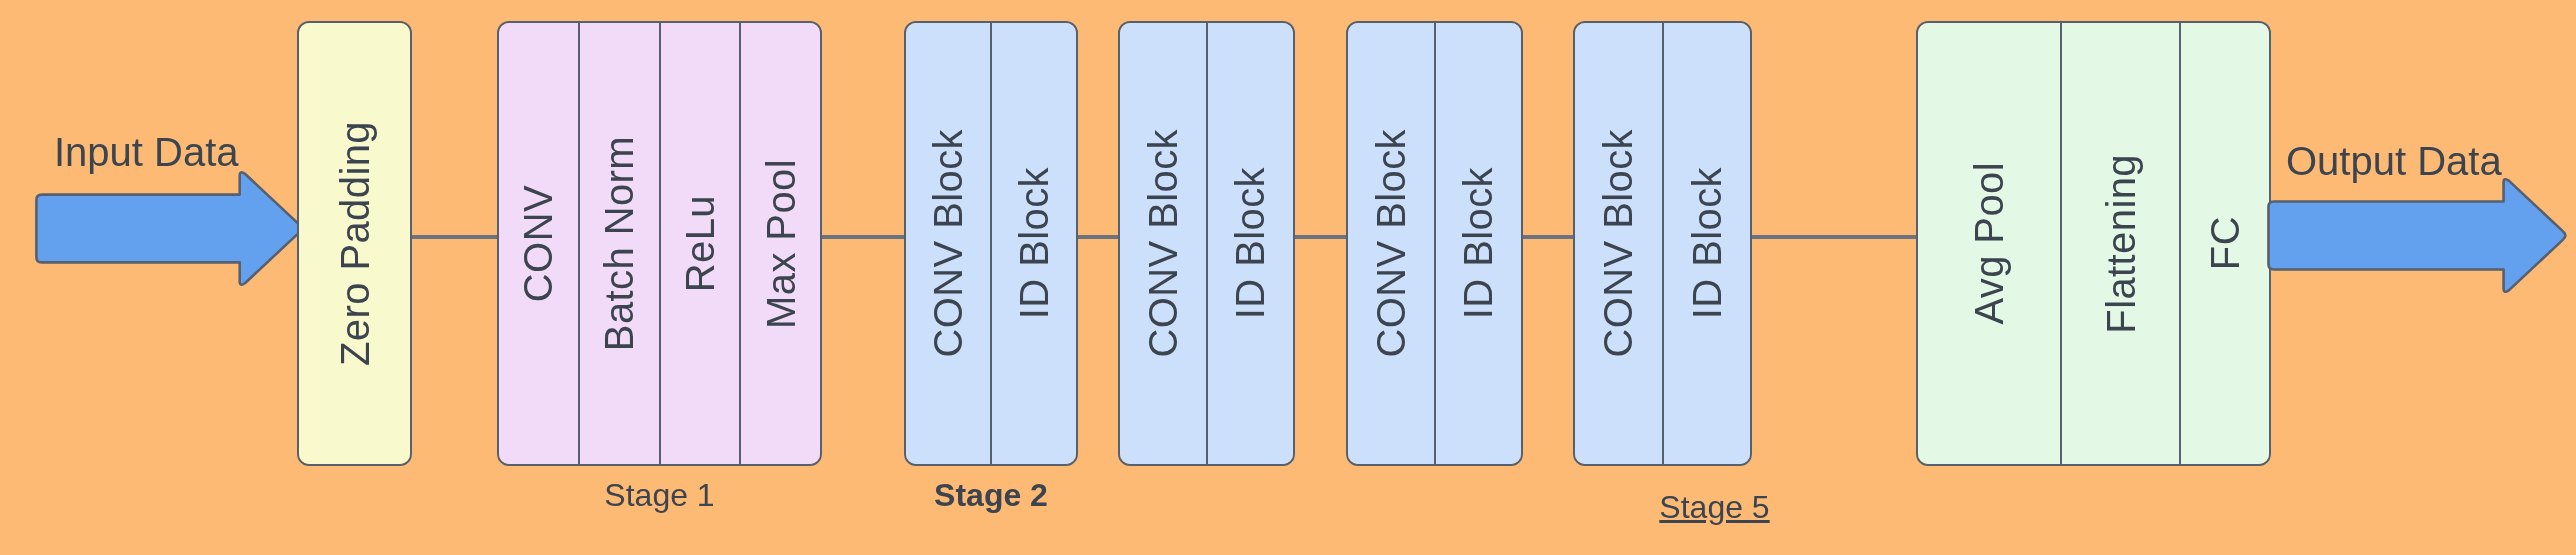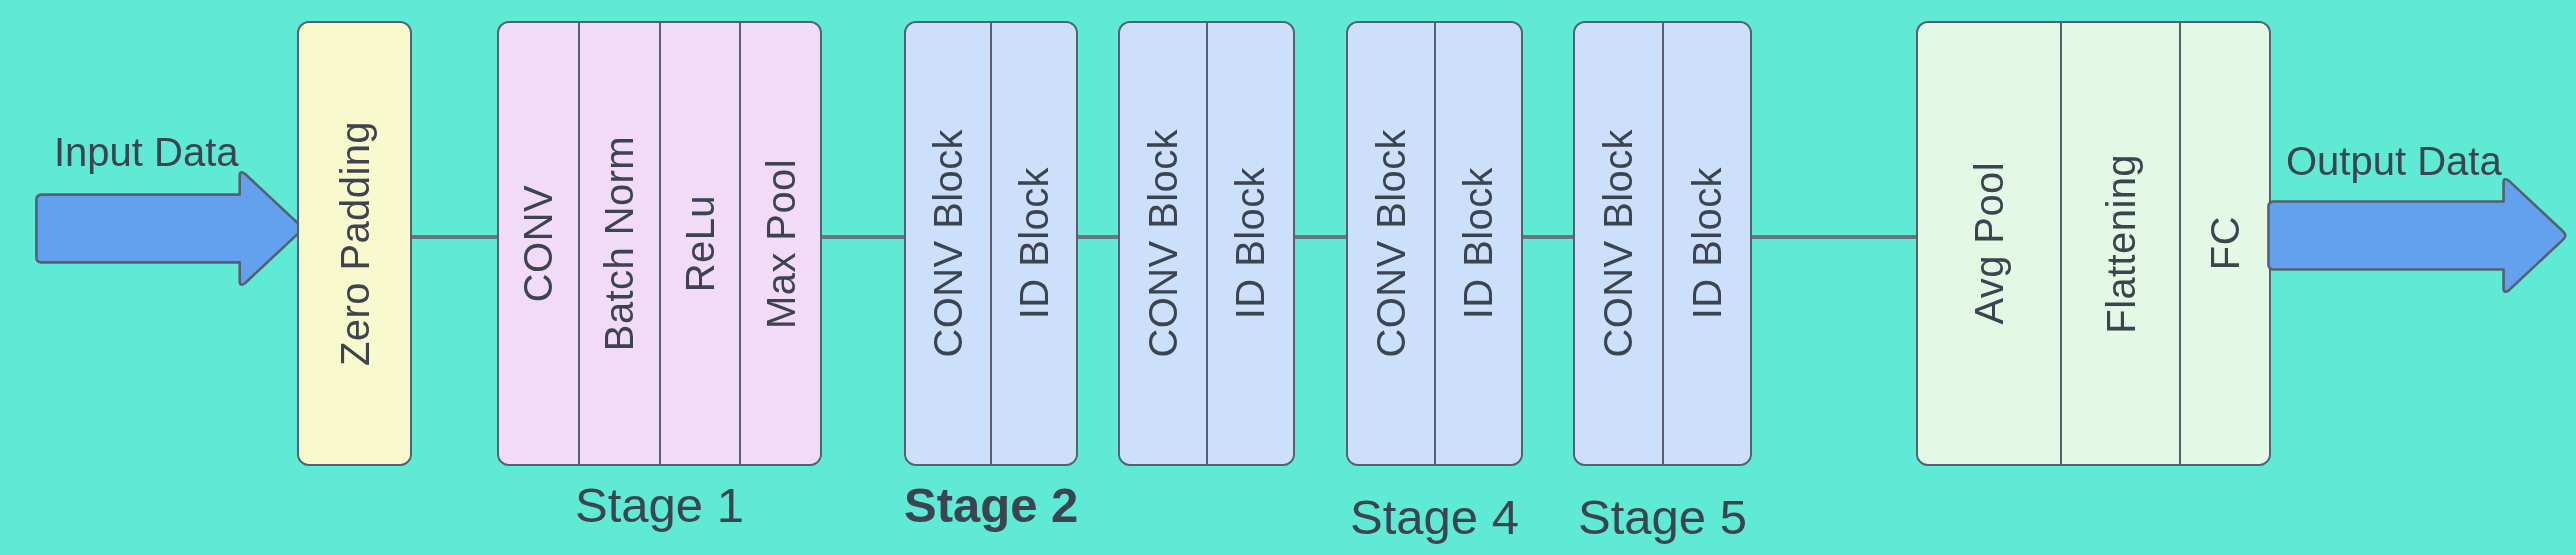--- a/index.html
+++ b/index.html
@@ -4,21 +4,21 @@
 <style>
   html, body {
     margin: 0;
     padding: 0;
     background: #ffffff;
   }
   #canvas {
     position: relative;
     width: 2576px;
     height: 556px;
-    background: #5eead4;
+    background: #fdba74;
     font-family: "Liberation Sans", sans-serif;
     overflow: hidden;
   }
 
   
   .connector {
     position: absolute;
     height: 3.5px;
     background: #6b7280;
   }
@@ -57,21 +57,21 @@
   
   .pal-yellow .cell { background: #F9F9CE; }
   .pal-pink   .cell { background: #F1DBF8; }
   .pal-blue   .cell { background: #CCE0FB; }
   .pal-green  .cell { background: #E3F8E5; }
 
   
   .stage-caption {
     position: absolute;
     text-align: center;
-    font-size: 49px;
+    font-size: 32px;
     color: #3c4450;
     white-space: nowrap;
   }
 
   
   .arrow {
     position: absolute;
   }
   .arrow svg { display: block; }
 
@@ -144,31 +144,30 @@
   </div>
 
   <div class="block pal-blue" style="left:1346px; top:21px; width:177px; height:445px;">
     <div class="cell">
       <span class="cell-label">CONV Block</span>
     </div>
     <div class="cell">
       <span class="cell-label">ID Block</span>
     </div>
   </div>
-  <div class="stage-caption" style="left:1346px; top:489px; width:177px;">Stage 4</div>
 
   <div class="block pal-blue" style="left:1573px; top:21px; width:179px; height:445px;">
     <div class="cell">
       <span class="cell-label">CONV Block</span>
     </div>
     <div class="cell">
       <span class="cell-label">ID Block</span>
     </div>
   </div>
-  <div class="stage-caption" style="left:1573px; top:489px; width:179px;">Stage 5</div>
+  <div class="stage-caption" style="left:1625px; top:489px; width:179px;text-decoration:underline;">Stage 5</div>
 
   <div class="block pal-green" style="left:1916px; top:21px; width:355px; height:445px;">
     <div class="cell" style="flex-grow:1.72;">
       <span class="cell-label">Avg Pool</span>
     </div>
     <div class="cell" style="flex-grow:1.30;">
       <span class="cell-label">Flattening</span>
     </div>
     <div class="cell" style="flex-grow:0.80;">
       <span class="cell-label">FC</span>

